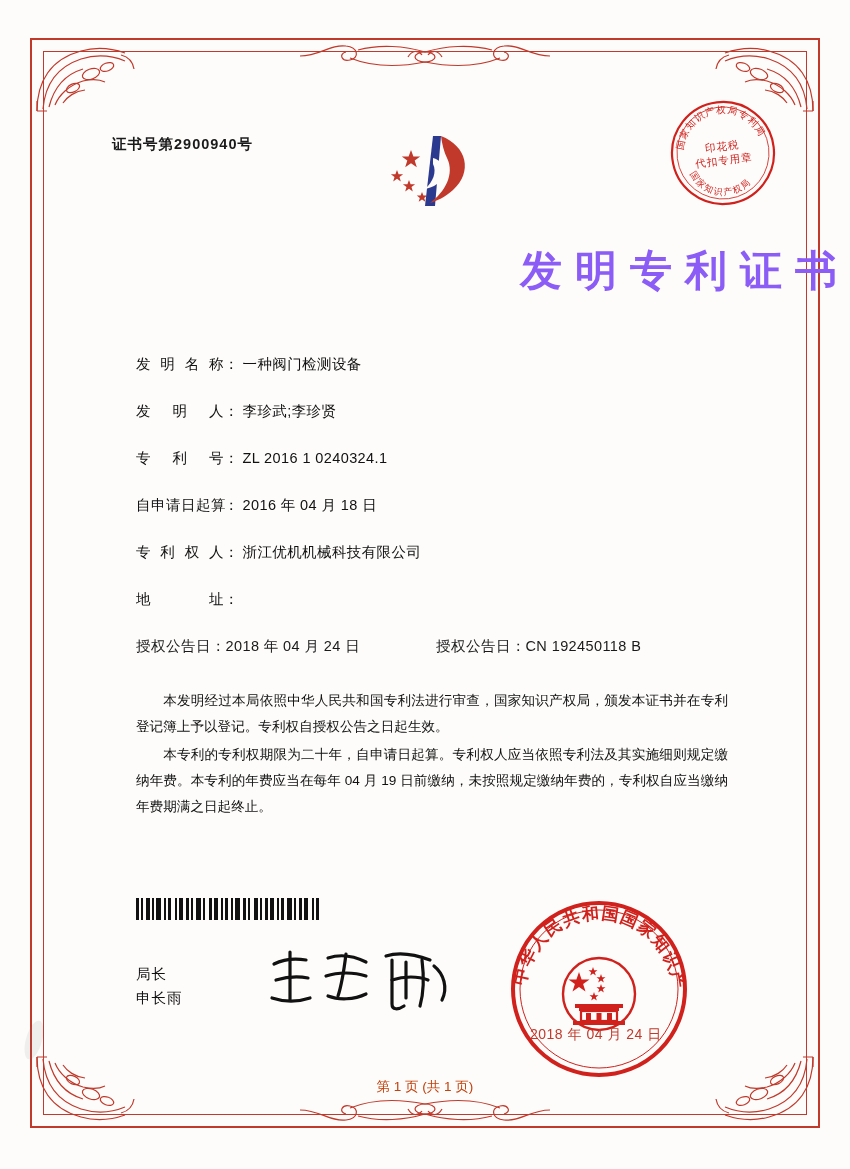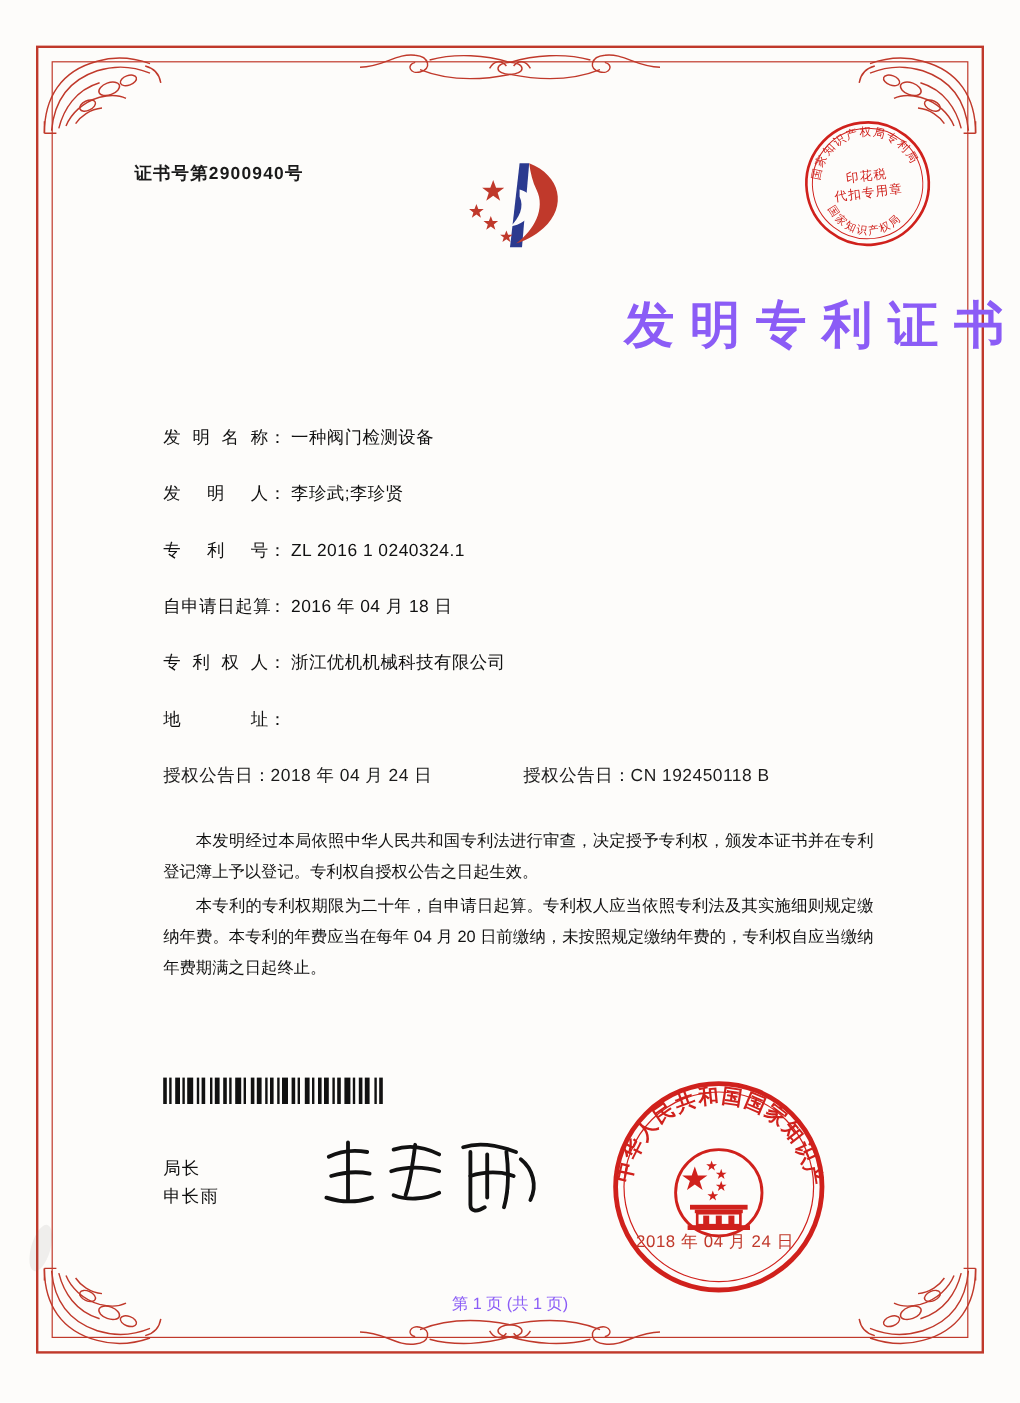--- a/index.html
+++ b/index.html
@@ -214,21 +214,21 @@
     letter-spacing: 0.5px;
     white-space: nowrap;
   }
 
   .page-footer {
     position: absolute;
     left: 0; top: 1078px;
     width: 850px;
     text-align: center;
     font-size: 13.5px;
-    color: #8b5cf6;
+    color: #c2410c;
   }
 
   .smudge {
     position: absolute;
     left: 26px; top: 1020px;
     width: 16px; height: 40px;
     background: rgba(120,120,120,0.10);
     border-radius: 50%;
     transform: rotate(16deg);
   }
@@ -418,22 +418,22 @@
       <span class="seg-a">
         <span class="lbl">授权公告日</span><span>：</span><span class="field-value">2018 年 04 月 24 日</span>
       </span>
       <span>
         <span class="lbl">授权公告日</span><span>：</span><span class="field-value">CN 192450118 B</span>
       </span>
     </div>
   </div>
 
   <div class="body-text">
-    <p>本发明经过本局依照中华人民共和国专利法进行审查，决定授予专利权，颁发本证书并在专利登记簿上予以登记。专利权自授权公告之日起生效。</p>
-    <p>本专利的专利权期限为二十年，自申请日起算。专利权人应当依照专利法及其实施细则规定缴纳年费。本专利的年费应当在每年 04 月 20 日前缴纳，未按照规定缴纳年费的，专利权自应当缴纳年费期满之日起终止。</p>
+    <p>本发明经过本局依照中华人民共和国专利法进行审查，国家知识产权局，颁发本证书并在专利登记簿上予以登记。专利权自授权公告之日起生效。</p>
+    <p>本专利的专利权期限为二十年，自申请日起算。专利权人应当依照专利法及其实施细则规定缴纳年费。本专利的年费应当在每年 04 月 19 日前缴纳，未按照规定缴纳年费的，专利权自应当缴纳年费期满之日起终止。</p>
   </div>
 
   <div class="barcode">
     <i style="width:3px"></i>
       <i style="width:2px;background:transparent"></i>
     <i style="width:2px"></i>
       <i style="width:3px;background:transparent"></i>
     <i style="width:4px"></i>
       <i style="width:2px;background:transparent"></i>
     <i style="width:2px"></i>

